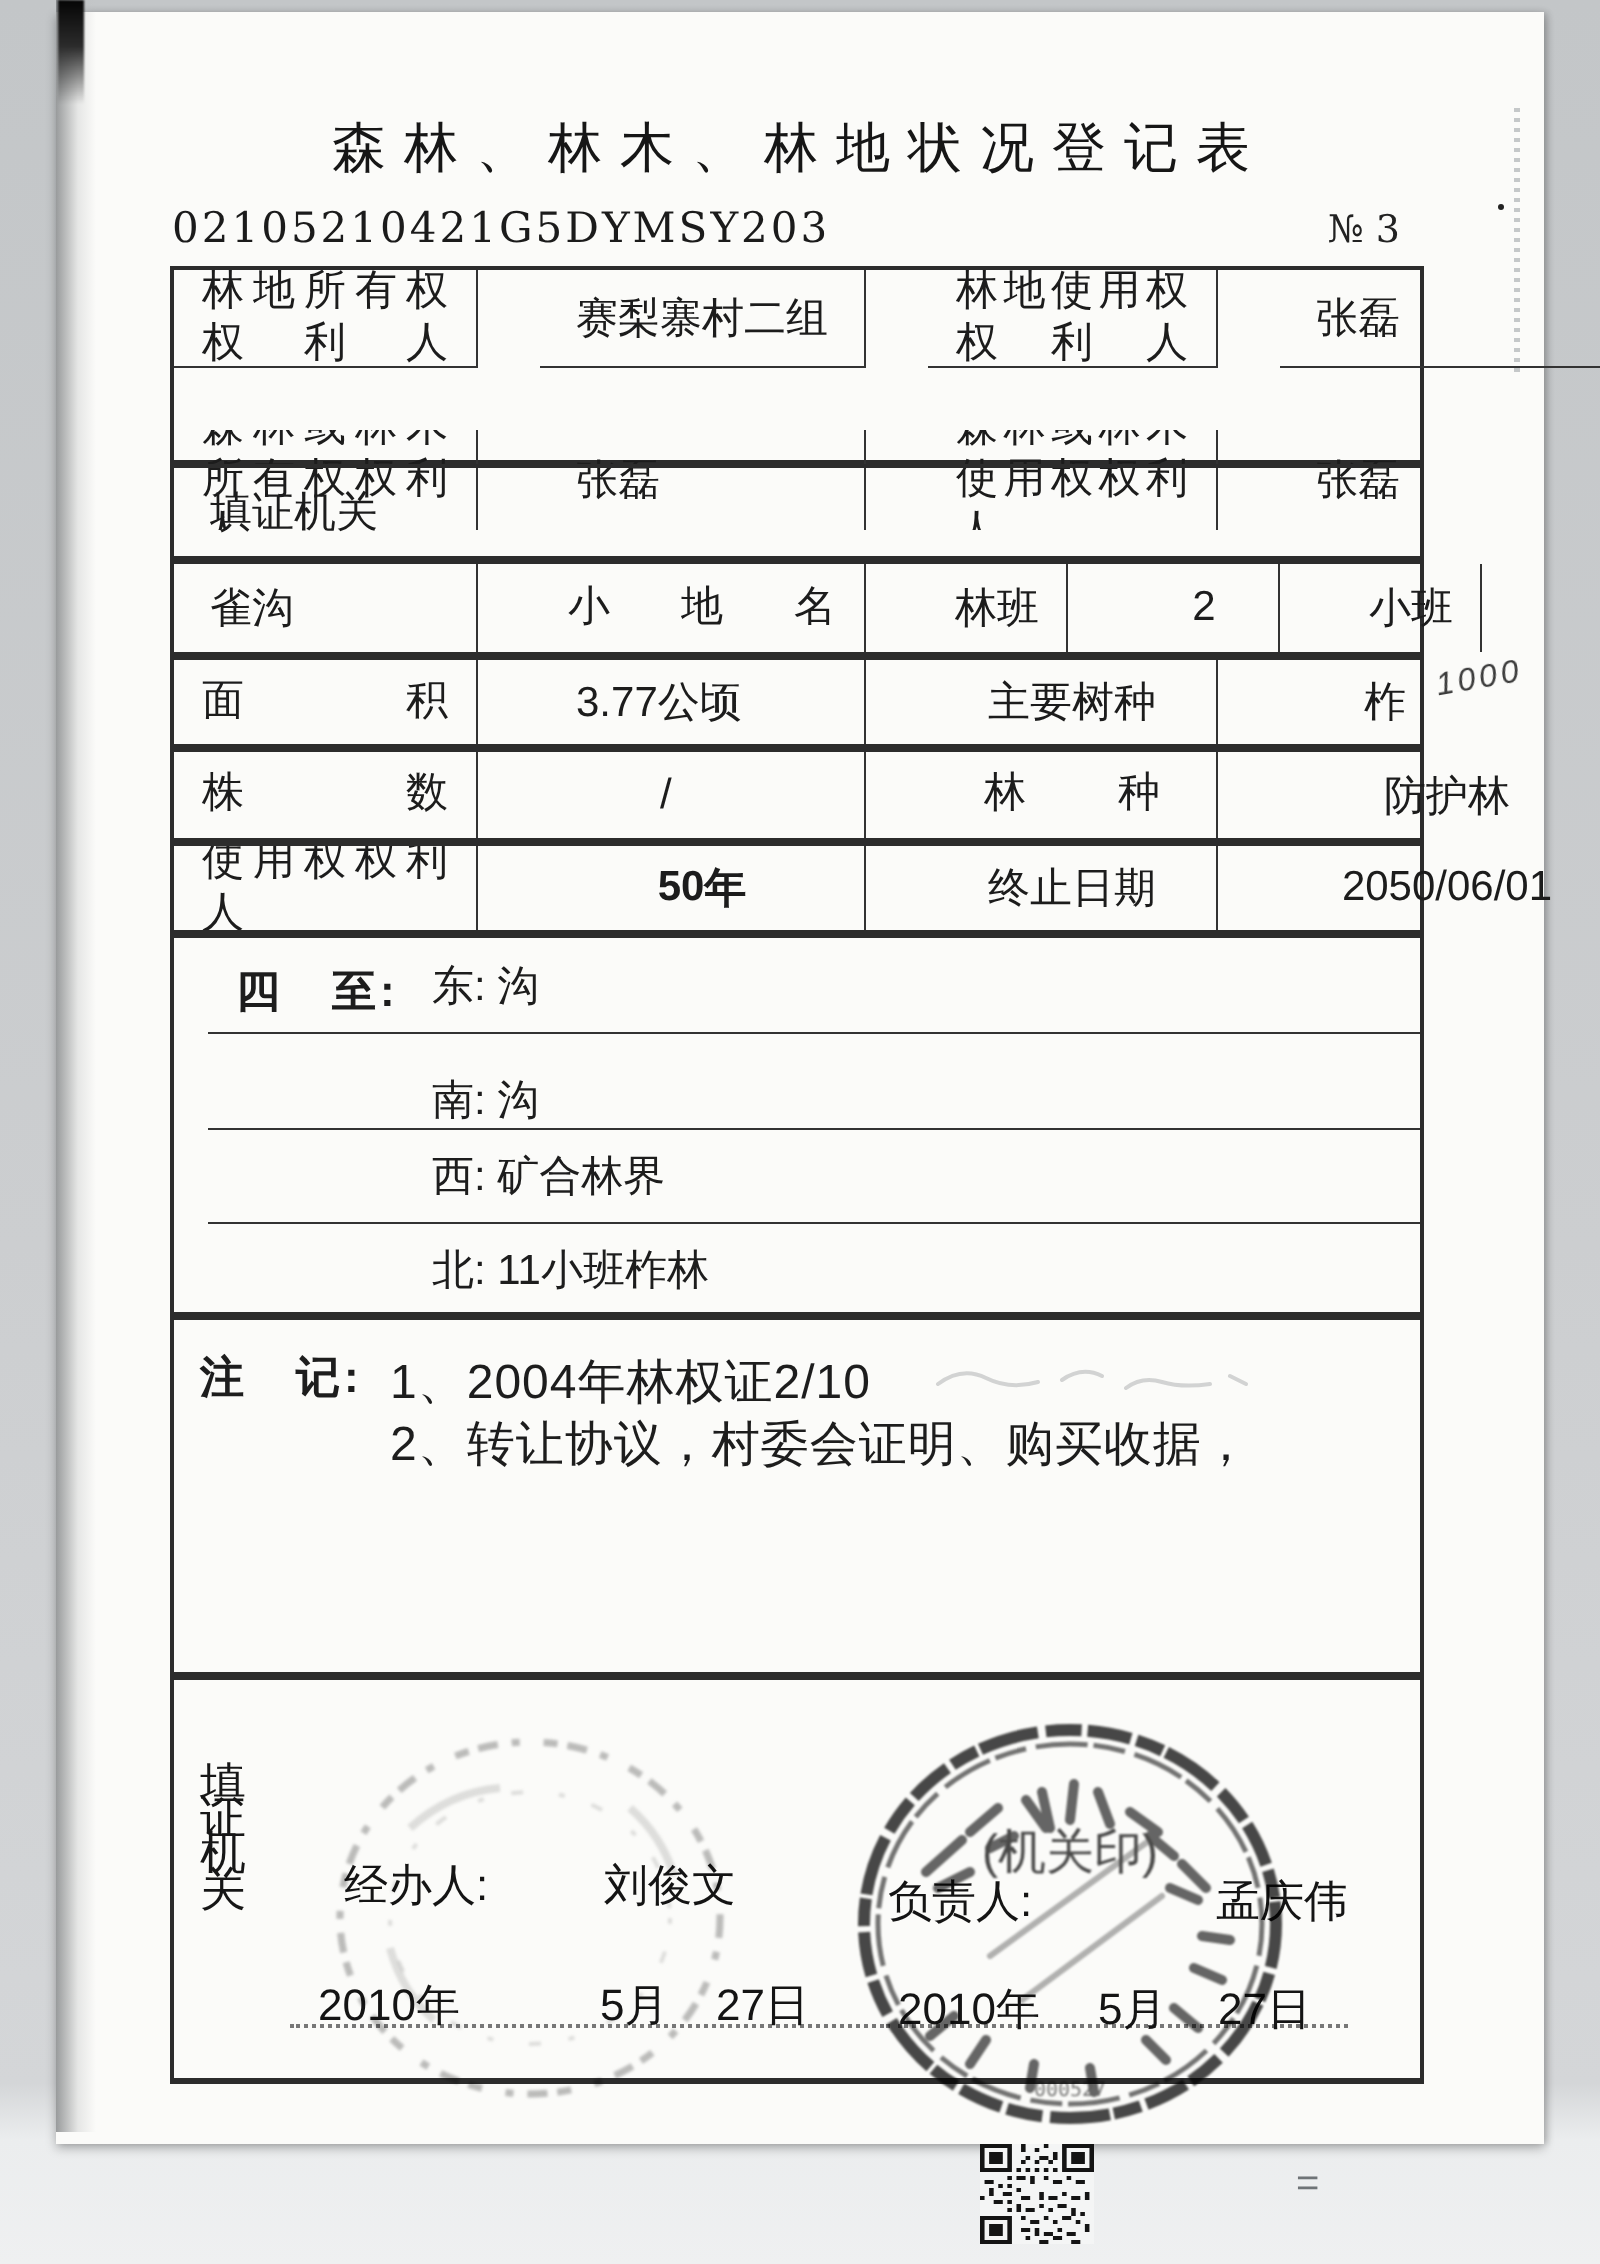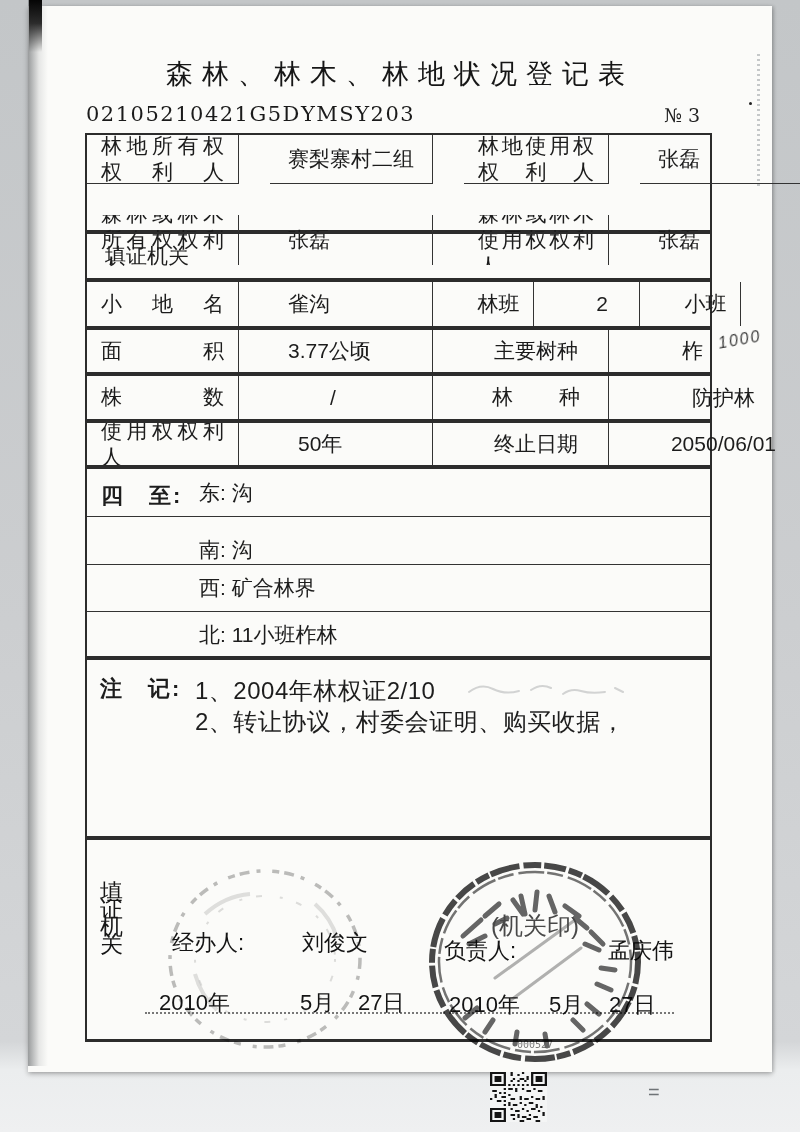--- a/index.html
+++ b/index.html
@@ -133,24 +133,24 @@
     </div>
 
     <div class="box" style="top:226px;height:48px;">
       <div class="grid" style="grid-template-columns:152px 1fr;">
         <div class="cell val">填证机关</div>
       </div>
     </div>
 
     <div class="box" style="top:274px;height:48px;">
       <div class="grid" style="grid-template-columns:152px 163px 70px 75px 70px 97px;">
+        <div class="cell br val">雀沟</div>
         <div class="cell br lbl">
           <div class="j">小地名</div>
         </div>
-        <div class="cell br val">雀沟</div>
         <div class="cell br ctr">林班</div>
         <div class="cell br ctr">2</div>
         <div class="cell br ctr">小班</div>
         <div class="cell ctr">10</div>
       </div>
     </div>
 
     <div class="box" style="top:322px;height:46px;">
       <div class="grid" style="grid-template-columns:152px 163px 145px 167px;">
         <div class="cell br lbl">
@@ -176,30 +176,30 @@
         </div>
         <div class="cell ctr">防护林</div>
       </div>
     </div>
 
     <div class="box" style="top:415px;height:46px;">
       <div class="grid" style="grid-template-columns:152px 163px 145px 167px;">
         <div class="cell br lbl">
           <div class="j">使用权权利人</div>
         </div>
-        <div class="cell br" style="padding:0 28px;justify-content:flex-start;">
+        <div class="cell br" style="padding:0 28px;justify-content:center;font-weight:bold;">
           <span>50</span>
           <span>年</span>
         </div>
         <div class="cell br ctr">终止日期</div>
         <div class="cell ctr">2050/06/01</div>
       </div>
     </div>
 
-    <div class="box" style="top:461px;height:191px;">
+    <div class="box" style="top:461px;height:191px;padding-left:17px;">
       <div class="brow bb" style="height:48px;">
         <span class="bhead">四　至:</span>
         <span class="bcontent">东: 沟</span>
       </div>
       <div class="brow bb" style="height:48px;align-items:flex-end;">
         <span class="bcontent">南: 沟</span>
       </div>
       <div class="brow bb" style="height:47px;text-align:center;">
         <span class="bcontent">西: 矿合林界</span>
       </div>

